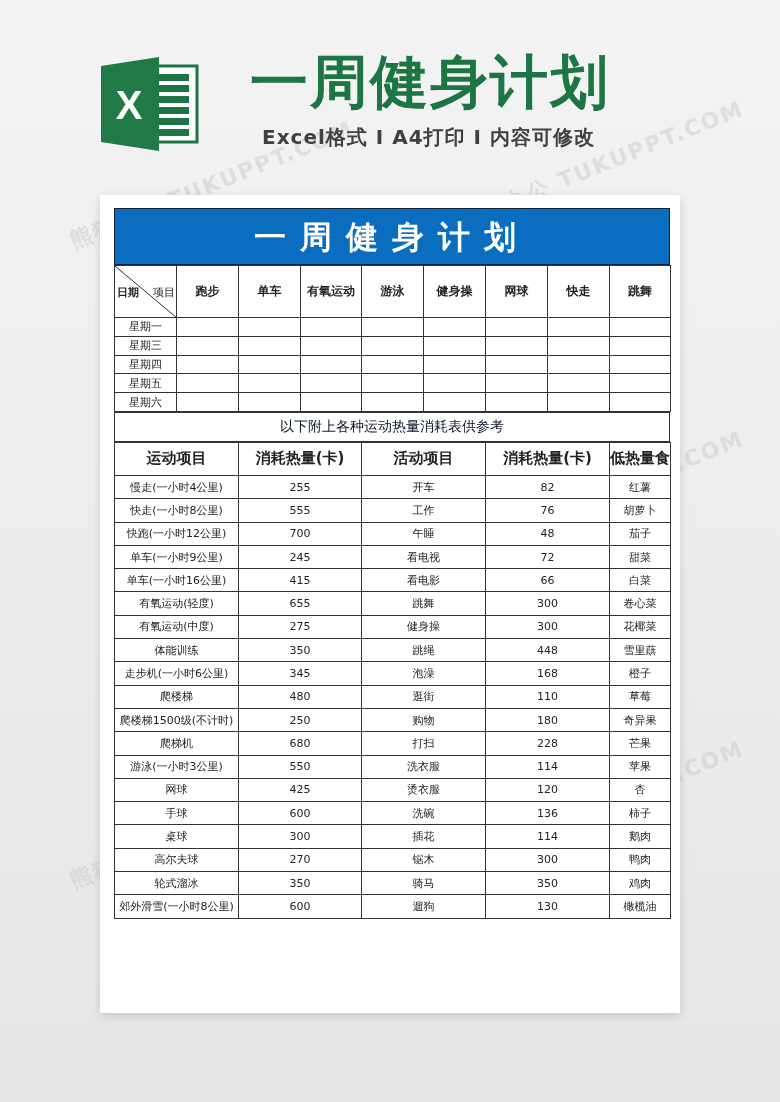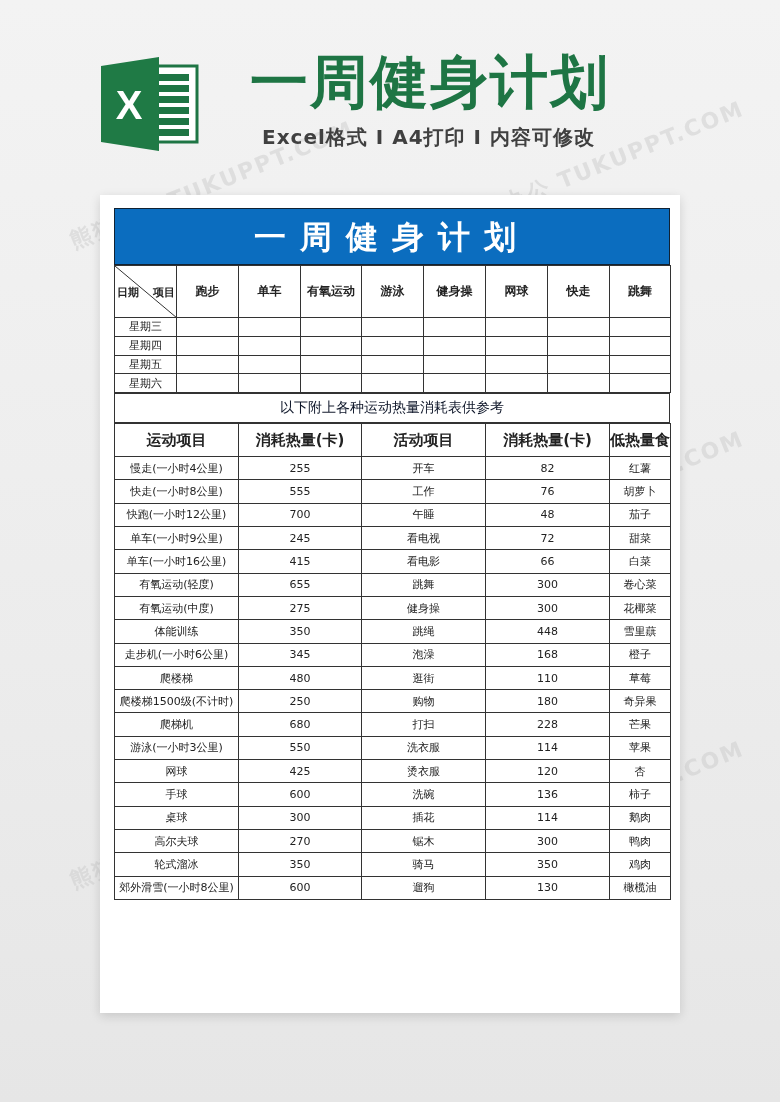--- a/index.html
+++ b/index.html
@@ -34,21 +34,21 @@
   td, th { border: 1px solid #333; text-align: center; vertical-align: middle; overflow: hidden; white-space: nowrap; }
   .banner {
     height: 57px; background: #0b6dbf; color: #fff; font-size: 32px; font-weight: bold;
     letter-spacing: 14px; text-align: center; line-height: 57px; border: 1px solid #123;
   }
   .plan th { height: 52px; font-size: 12px; font-weight: bold; }
   .plan td { height: 18.8px; font-size: 11px; }
   .diag { position: relative; padding: 0; }
   .diag svg { position: absolute; left: 0; top: 0; }
   .diag .d-left { position: absolute; left: 2px; top: 19px; font-size: 11px; font-weight: bold; }
-  .diag .d-right { position: absolute; right: 1px; top: 19px; font-size: 11px; font-weight: bold; }
+  .diag .d-right { position: absolute; right: 1px; top: 19px; font-size: 11px; font-weight: normal; }
   .note td { height: 29px; font-size: 14px; color: #0f172a; }
   .ref th { height: 33px; font-size: 15px; font-weight: bold; }
   .ref td { height: 23.3px; font-size: 11px; color: #222; }
 </style>
 </head>
 <body>
 
 <div class="watermark" style="left:60px; top:170px;">熊猫办公 TUKUPPT.COM</div>
 <div class="watermark" style="left:450px; top:150px;">熊猫办公 TUKUPPT.COM</div>
 <div class="watermark" style="left:450px; top:480px;">熊猫办公 TUKUPPT.COM</div>
@@ -103,20 +103,31 @@
         <th>有氧运动</th>
         <th>游泳</th>
         <th>健身操</th>
         <th>网球</th>
         <th>快走</th>
         <th>跳舞</th>
       </tr>
       </tbody>
         <tbody id="plan-body">
           <tr>
+            <td>星期一</td>
+            <td></td>
+            <td></td>
+            <td></td>
+            <td></td>
+            <td></td>
+            <td></td>
+            <td></td>
+            <td></td>
+          </tr>
+          <tr>
             <td>星期三</td>
             <td></td>
             <td></td>
             <td></td>
             <td></td>
             <td></td>
             <td></td>
             <td></td>
             <td></td>
           </tr>

